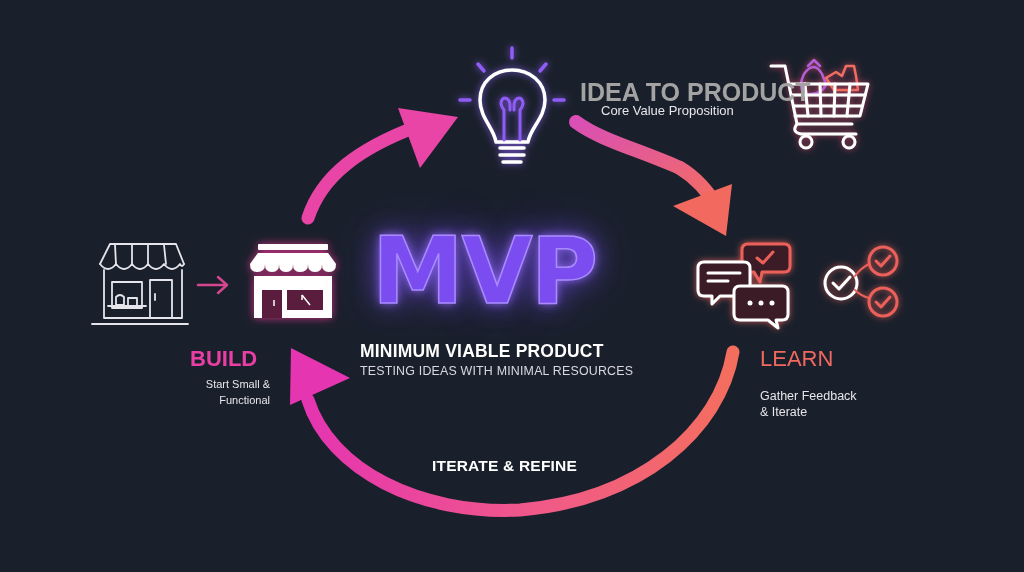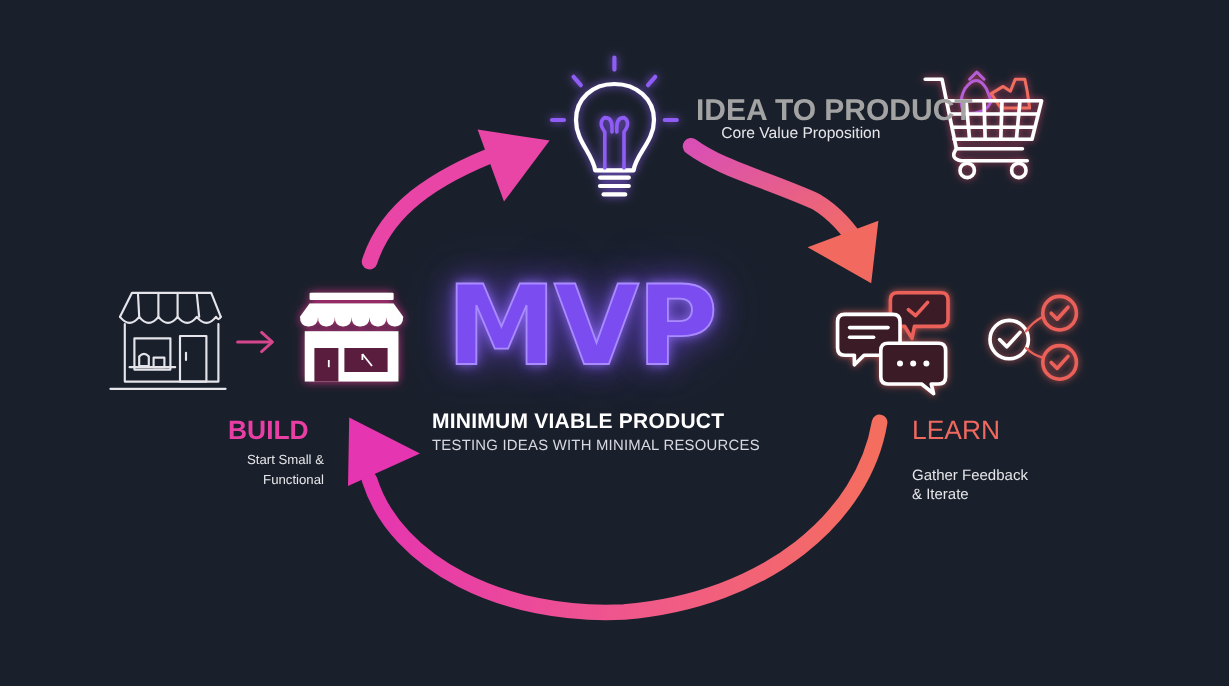--- a/index.html
+++ b/index.html
@@ -255,13 +255,14 @@
     <div>Start Small &amp;</div>
     <div>Functional</div>
   </div>
 
   <div class="abs learn-title">LEARN</div>
   <div class="abs learn-sub">
     <div>Gather Feedback</div>
     <div>&amp; Iterate</div>
   </div>
 
+  <div class="abs loop-label">ITERATE &amp; REFINE</div>
 </div>
 
 </body></html>

